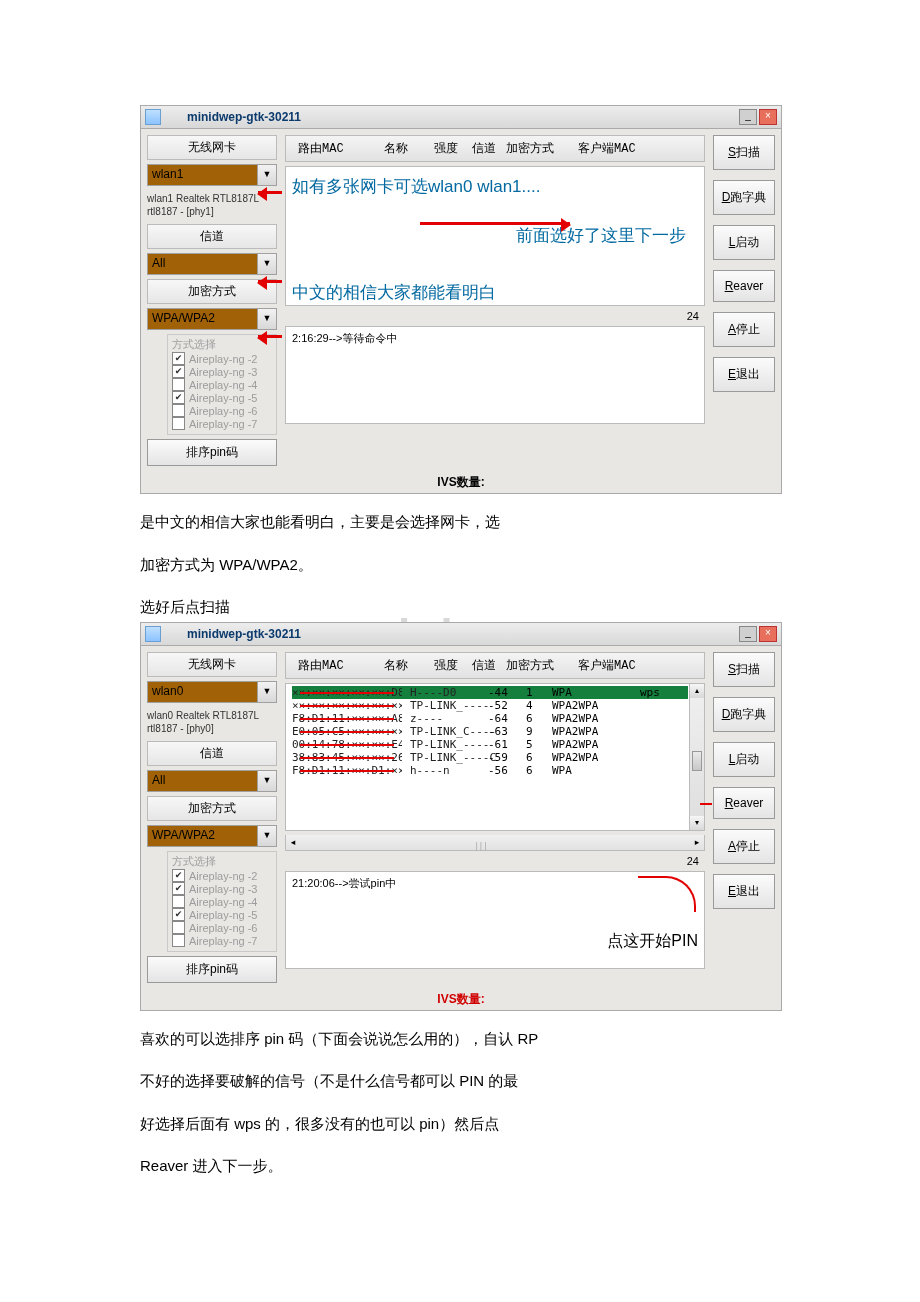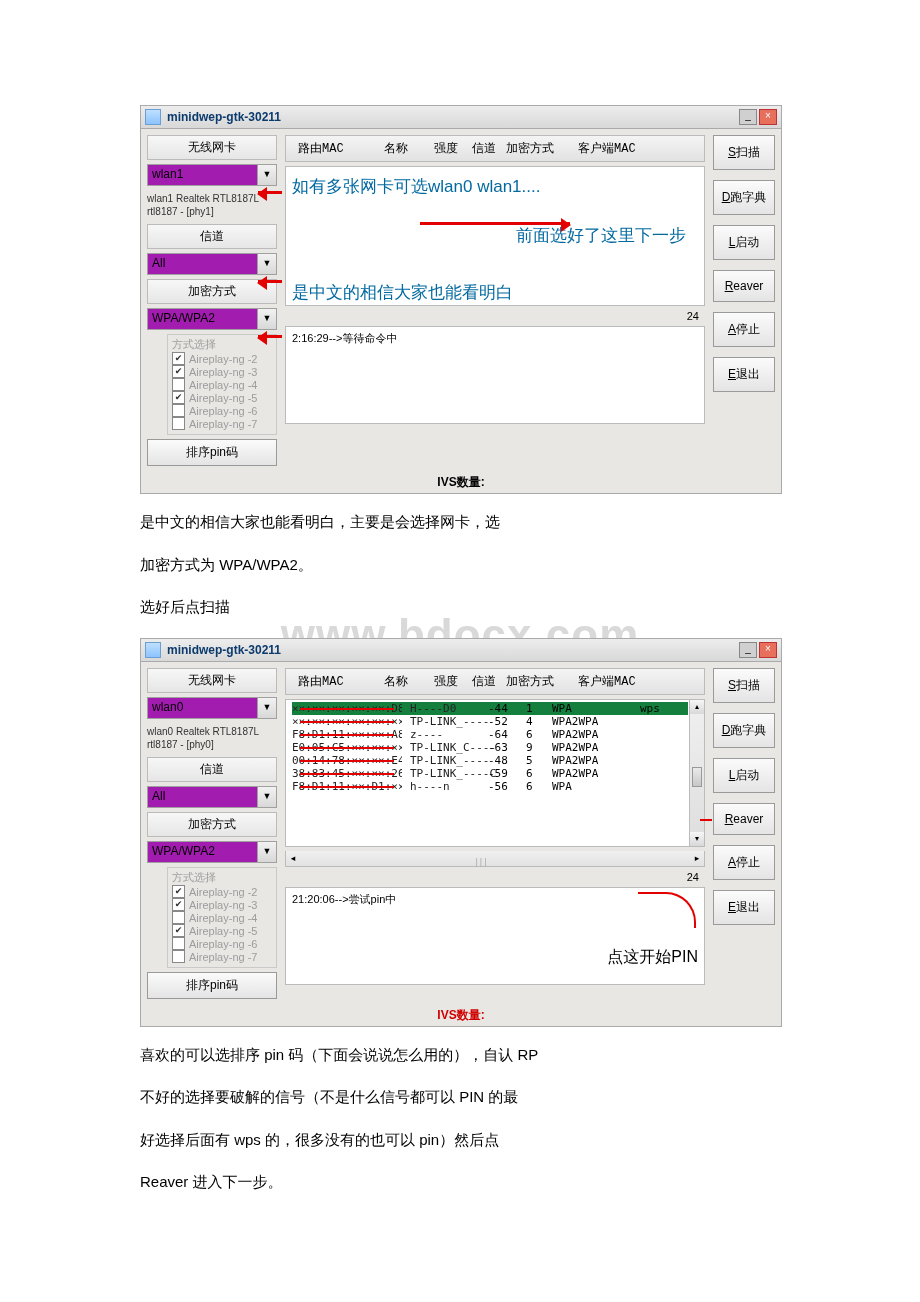--- a/index.html
+++ b/index.html
@@ -45,20 +45,21 @@
     position: relative;
     z-index: 1;
   }
   .titlebar {
     display: flex;
     align-items: center;
     background: linear-gradient(#ededed,#d8d8d8);
     border-bottom: 1px solid #aaa;
     height: 22px;
     padding: 0 4px;
+    gap: 20px;
   }
   .titlebar .appicon {
     width: 14px; height: 14px;
     background: linear-gradient(#bfe0ff,#8cc3ff);
     border: 1px solid #6b9fd0;
     margin-right: 6px;
   }
   .titlebar .title {
     flex: 1;
     color: #0b3a6d;
@@ -91,21 +92,21 @@
   }
   .section-label {
     background: linear-gradient(#f7f7f7,#e6e6e6);
     border: 1px solid #bbb;
     text-align: center;
     padding: 3px 0;
   }
   .combo {
     display: flex;
     border: 1px solid #a0a0a0;
-    background: #a21caf;
+    background: #a16207;
     height: 20px;
   }
   .combo .val {
     flex: 1;
     padding: 2px 4px;
     white-space: nowrap;
     overflow: hidden;
   }
   .combo .arrow {
     width: 18px;
@@ -366,21 +367,21 @@
             <div style="margin-top:4px">
               <span class="annot">如有多张网卡可选wlan0 wlan1....</span>
             </div>
             <div style="margin-top:18px;text-align:center">
               <span class="red-arrow-right"></span>
             </div>
             <div style="margin-top:-6px;text-align:right;padding-right:12px">
               <span class="annot">前面选好了这里下一步</span>
             </div>
             <div style="margin-top:34px">
-              <span class="annot">是中文的相信大家也能看明白</span>
+              <span class="annot">中文的相信大家都能看明白</span>
             </div>
           </div>
           <div class="count-label">24</div>
           <div class="statuspane">
             <div>2:16:29--&gt;等待命令中</div>
           </div>
         </div>
 
         <div class="rightcol">
           <div class="rbtn"><span class="u">S</span><span>扫描</span></div>
@@ -390,21 +391,21 @@
           <div class="rbtn"><span class="u">A</span><span>停止</span></div>
           <div class="rbtn"><span class="u">E</span><span>退出</span></div>
         </div>
       </div>
       <div class="ivs-row"><span class="b">IVS数量:</span></div>
     </div>
   </div>
 
   <div class="para">是中文的相信大家也能看明白，主要是会选择网卡，选</div>
   <div class="para">加密方式为 WPA/WPA2。</div>
-  <div class="para" style="margin-bottom:16px;">选好后点扫描</div>
+  <div class="para" style="margin-bottom:0;">选好后点扫描</div>
 
   <div class="screenshot">
     <div class="app">
       <div class="titlebar">
         <div class="appicon"></div>
         <div class="title">minidwep-gtk-30211</div>
         <div class="winbtns">
           <div class="winbtn">_</div>
           <div class="winbtn close">×</div>
         </div>
@@ -503,21 +504,21 @@
                 <span class="mac">E0:05:C5:××:××:××</span>
                 <span class="nm">TP-LINK_C----</span>
                 <span class="pwr">-63</span>
                 <span class="ch">9</span>
                 <span class="enc">WPA2WPA</span>
                 <span></span>
               </div>
               <div class="netrow">
                 <span class="mac">00:14:78:××:××:E4</span>
                 <span class="nm">TP-LINK_----</span>
-                <span class="pwr">-48</span>
+                <span class="pwr">-61</span>
                 <span class="ch">5</span>
                 <span class="enc">WPA2WPA</span>
                 <span></span>
               </div>
               <div class="netrow">
                 <span class="mac">38:83:45:××:××:26</span>
                 <span class="nm">TP-LINK_----C</span>
                 <span class="pwr">-59</span>
                 <span class="ch">6</span>
                 <span class="enc">WPA2WPA</span>

